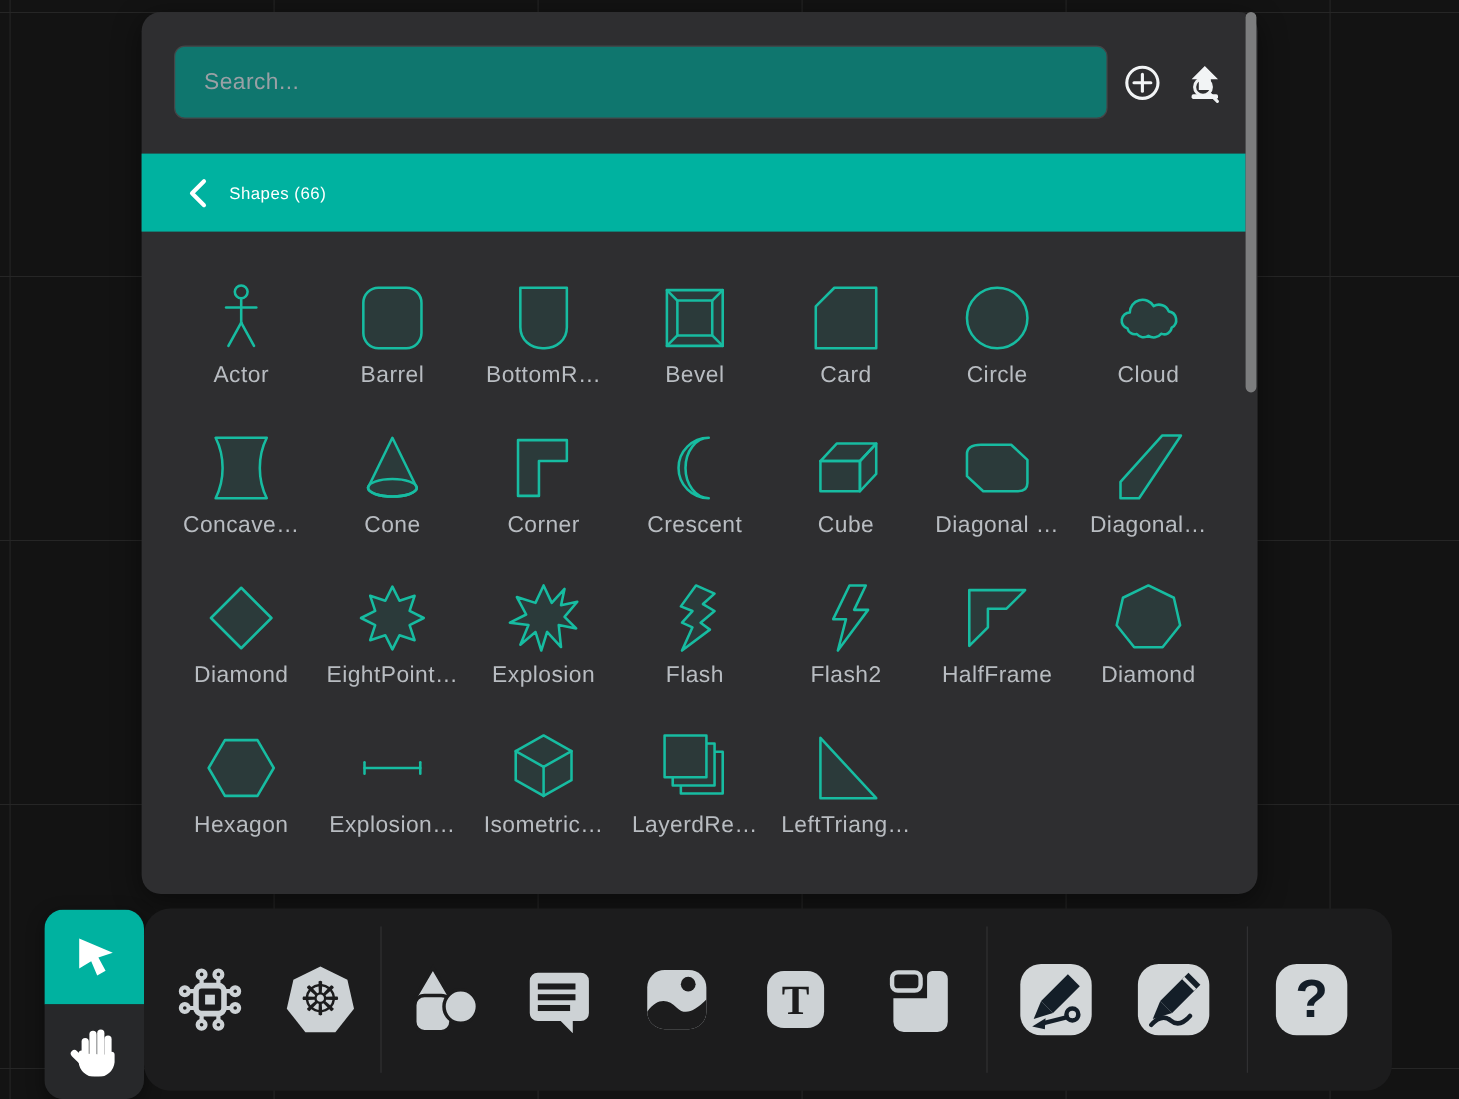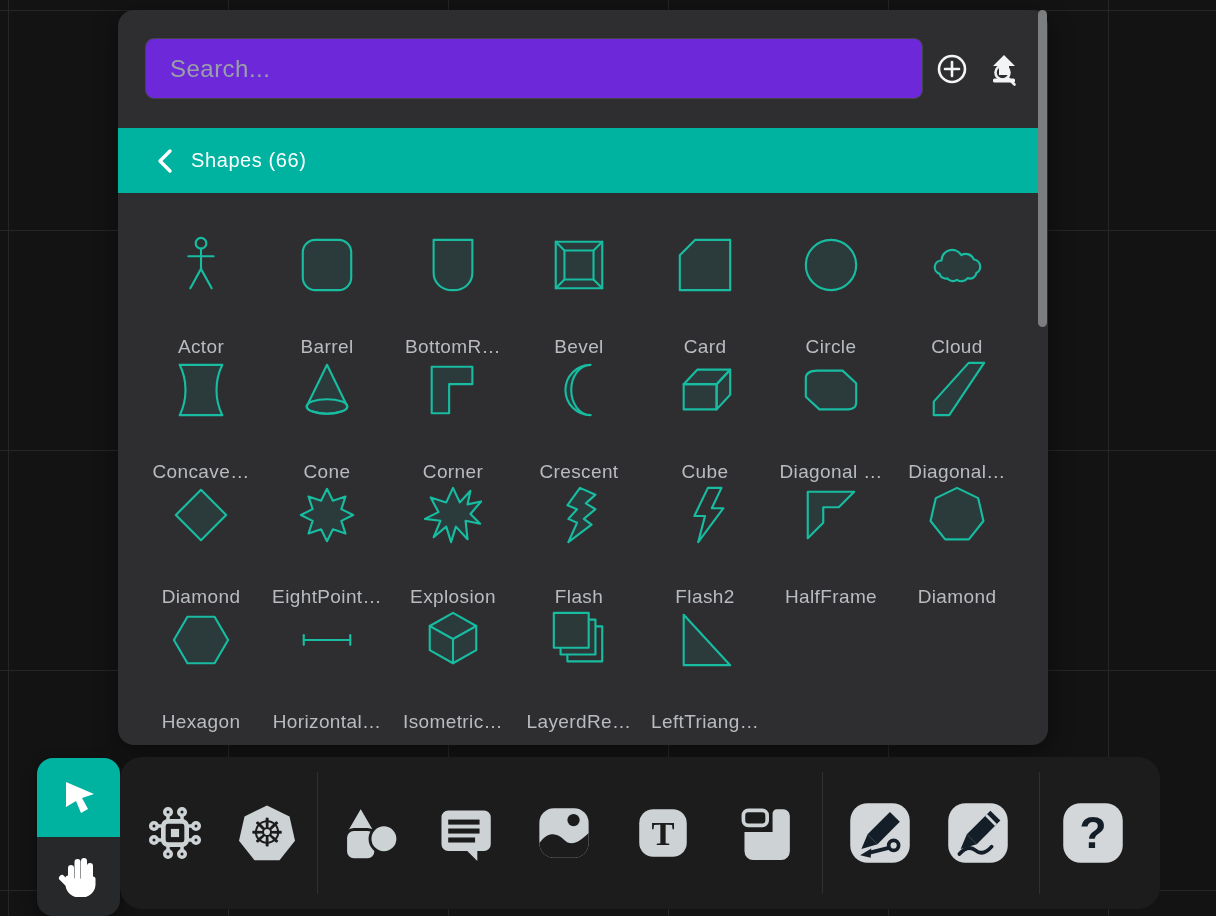--- a/index.html
+++ b/index.html
@@ -19,42 +19,42 @@
     background-position:8px 10px;
   }
   
   .panel {
     position:absolute; left:118px; top:10px; width:930px; height:735px;
     background:#2e2e30; border-radius:16px;
     box-shadow:0 6px 24px rgba(0,0,0,.45);
   }
   .search-input {
     position:absolute; left:27px; top:28px; width:778px; height:61px;
-    background:#6d28d9; border:1px solid #454648; border-radius:9px;
-    color:#e8eaec; font-size:24px; padding:0 58px 0 24px; outline:none;
+    background:#0f766e; border:1px solid #454648; border-radius:9px;
+    color:#e8eaec; font-size:19px; padding:0 58px 0 24px; outline:none;
     font-family:"Liberation Sans", sans-serif; letter-spacing:.02em;
   }
   .search-input::placeholder { color:#9aa0a5; }
   .search-glass { position:absolute; left:873px; top:51px; }
   .icon-btn { position:absolute; background:none; border:none; cursor:pointer; padding:0; line-height:0; }
   .plus-btn { left:817px; top:42px; }
   .upload-btn { left:869px; top:42px; }
   .panel-header {
     position:absolute; left:0; top:118px; width:920px; height:65px;
     background:#00b2a0; display:flex; align-items:center; gap:15px;
-    padding-left:38px; color:#ffffff; font-size:20px; letter-spacing:.03em;
+    padding-left:38px; color:#ffffff; font-size:14px; letter-spacing:.03em;
   }
   .back-btn { background:none; border:none; cursor:pointer; padding:0; line-height:0; }
   .shape-grid {
     position:absolute; left:0; top:183px; width:920px; bottom:0;
     display:grid; grid-template-columns:repeat(7,126px); grid-auto-rows:125px;
     padding:40px 0 0 20px; overflow:hidden;
   }
   .shape-cell {
-    display:flex; flex-direction:column; align-items:center; justify-content:space-between;
+    display:flex; flex-direction:column; align-items:center; justify-content:flex-start;
     cursor:pointer;
   }
   .shape-icon { width:64px; height:64px; display:flex; align-items:center; justify-content:center; }
   .shape-label {
     margin-top:5px; font-size:19px; color:#b8bcc1; white-space:nowrap; letter-spacing:.02em;
   }
   .scrollbar-thumb {
     position:absolute; right:1px; top:0; width:9px; height:317px;
     background:#7c7d7e; border-radius:5px; cursor:pointer;
   }
@@ -304,21 +304,21 @@
         <div class="shape-label">Hexagon</div>
       </div>
       <div class="shape-cell">
         <div class="shape-icon">
           <svg viewBox="0 0 64 64" width="62" height="62" stroke="#17bca1" stroke-width="2.2" stroke-linejoin="round" stroke-linecap="round" fill="none">
             <line x1="8" y1="32" x2="56" y2="32"></line>
             <line x1="8" y1="27" x2="8" y2="37"></line>
             <line x1="56" y1="27" x2="56" y2="37"></line>
           </svg>
         </div>
-        <div class="shape-label">Horizontal…</div>
+        <div class="shape-label">Explosion…</div>
       </div>
       <div class="shape-cell">
         <div class="shape-icon">
           <svg viewBox="0 0 64 64" width="62" height="62" stroke="#17bca1" stroke-width="2.2" stroke-linejoin="round" stroke-linecap="round" fill="rgba(23,188,161,0.09)">
             <polygon points="32,4 56,17.5 56,42.5 32,56 8,42.5 8,17.5"></polygon>
             <polyline points="8,17.5 32,31 56,17.5" fill="none"></polyline>
             <line x1="32" y1="31" x2="32" y2="56"></line>
           </svg>
         </div>
         <div class="shape-label">Isometric…</div>

